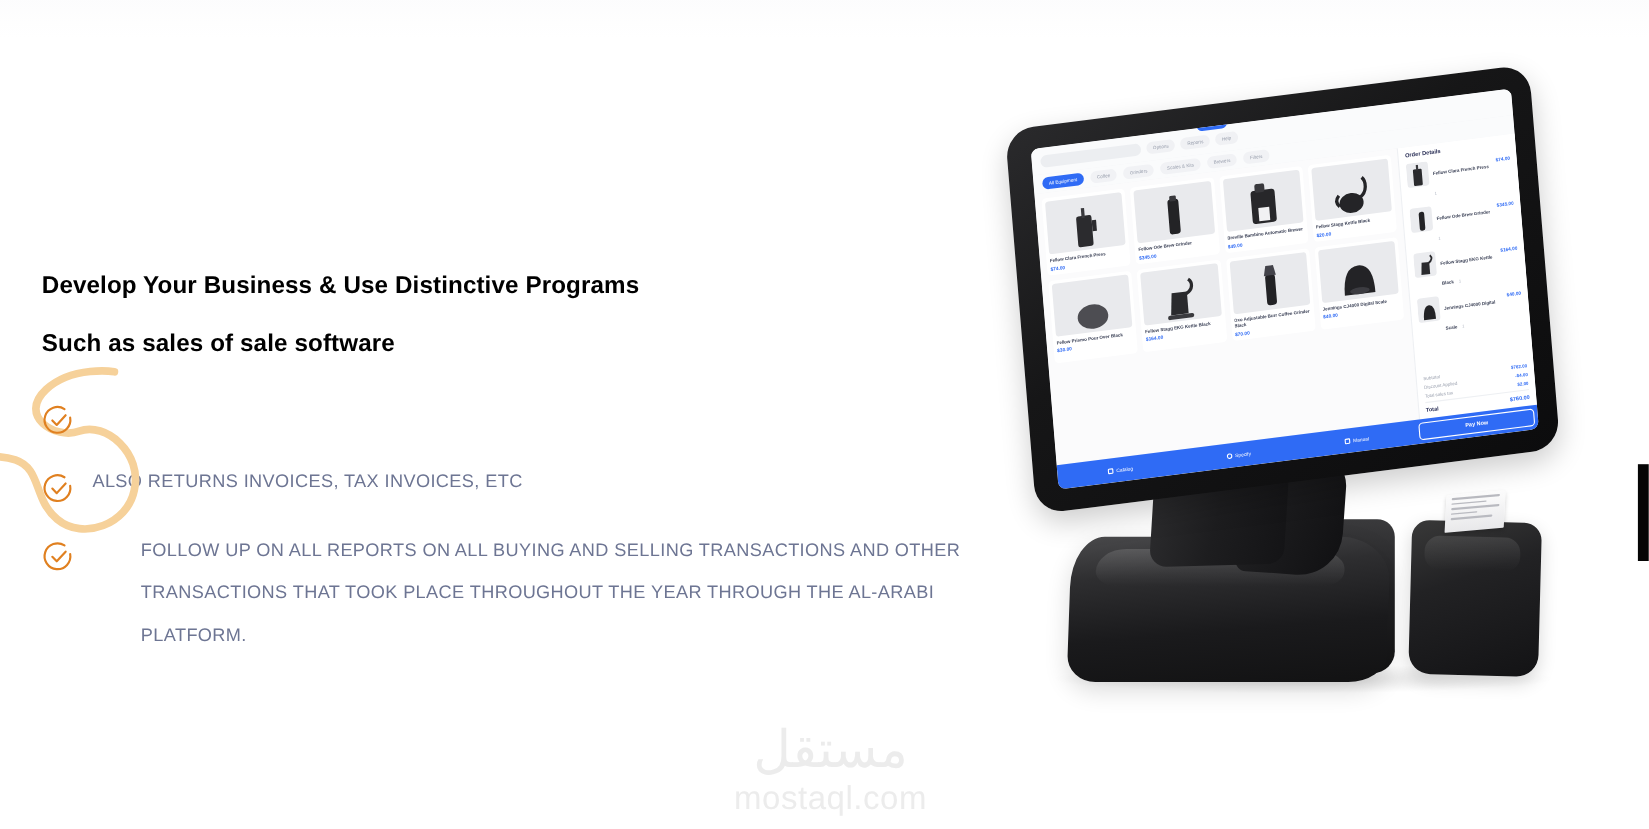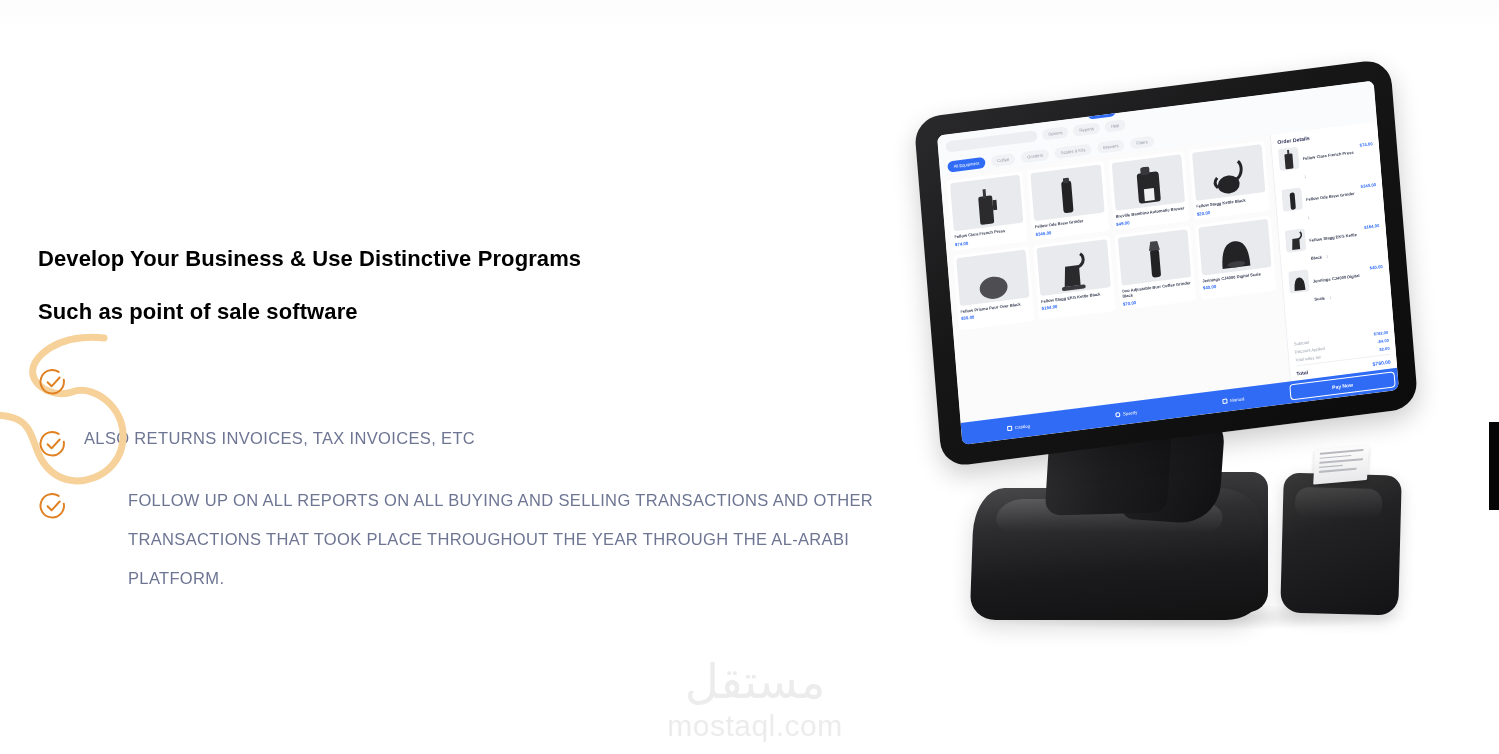--- a/index.html
+++ b/index.html
@@ -522,21 +522,21 @@
   <div class="top-ghost"></div>
 
   <svg class="swoosh" viewBox="0 0 230 175">
     <path d="M150 8 C150 8, 112 2, 88 24 C62 48, 96 70, 118 62 C142 53, 176 82, 168 116
              C162 146, 122 162, 98 142 C76 124, 84 96, 60 88 C36 80, 10 90, -10 96" fill="none" stroke="#f6d19a" stroke-width="7" stroke-linecap="round"></path>
   </svg>
 
   <div class="content">
 
     <div class="headline">Develop Your Business &amp; Use Distinctive Programs</div>
-    <div class="headline">Such as point of sale software</div>
+    <div class="headline">Such as sales of sale software</div>
 
     <ul class="feature-list">
 
       <li class="feature-item indent-lg">
         <span class="check-icon">
           <svg viewBox="0 0 32 32">
             <path d="M27.5 13.5 A12.5 12.5 0 1 1 22 5.2" fill="none" stroke="#e08020" stroke-width="2.1" stroke-linecap="round"></path>
             <path d="M10.2 16.2 l4.3 4.4 l8.6 -9.4" fill="none" stroke="#e08020" stroke-width="2.1" stroke-linecap="round" stroke-linejoin="round"></path>
           </svg>
         </span>

